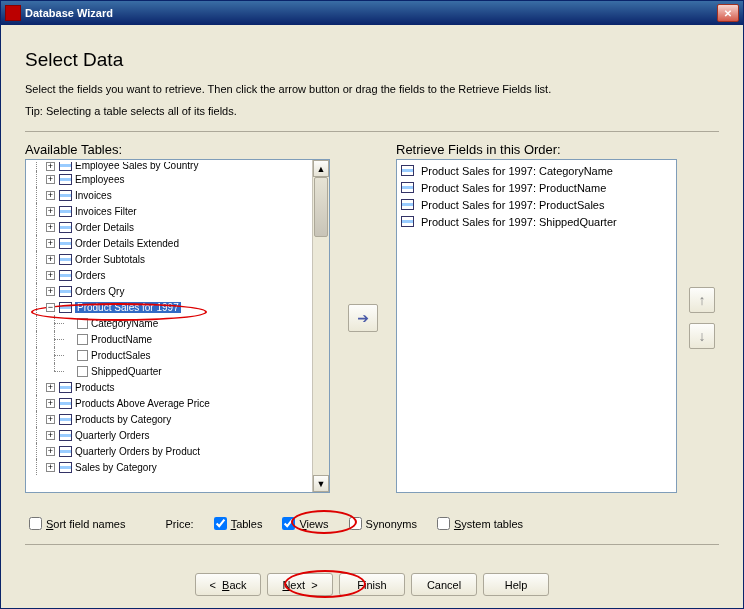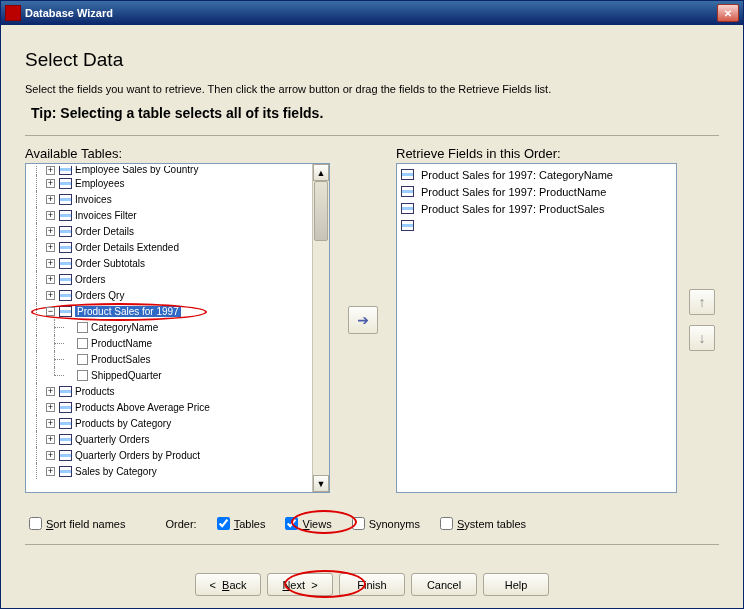--- a/index.html
+++ b/index.html
@@ -27,21 +27,21 @@
     display: flex; align-items: center; justify-content: center;
     cursor: pointer;
   }
   .body {
     flex: 1; padding: 14px 24px 12px 24px;
     display: flex; flex-direction: column;
     overflow: hidden;
   }
   .page-title { font-size: 19px; margin: 10px 0 12px 0; }
   .instr { font-size: 11px; margin: 0 0 10px 0; color: #000; }
-  .tip { font-size: 14px; margin: 0 0 14px 6px; font-weight: bold; }
+  .tip { font-size: 11px; margin: 0 0 14px 0; }
   hr.sep { border: none; border-top: 1px solid #aca899; margin: 0 0 10px 0; }
   .columns { display: flex; flex: 1; gap: 8px; overflow: hidden; }
   .col { display: flex; flex-direction: column; }
   .col.left { width: 305px; }
   .col.mid { width: 50px; align-items: center; justify-content: center; }
   .col.right { flex: 1; display: flex; }
   .col.far-right { width: 34px; align-items: center; justify-content: center; gap: 10px; }
   .col-label { font-size: 13px; margin-bottom: 2px; }
   .listbox {
     flex: 1; background: #fff; border: 1px solid #7f9db9;
@@ -306,40 +306,41 @@
             <div class="retrieve-row">
               <span class="node-icon table"></span>
               <span>Product Sales for 1997: ProductName</span>
             </div>
             <div class="retrieve-row">
               <span class="node-icon table"></span>
               <span>Product Sales for 1997: ProductSales</span>
             </div>
             <div class="retrieve-row">
               <span class="node-icon table"></span>
+              <span>Product Sales for 1997: ShippedQuarter</span>
             </div>
           </div>
       </div>
 
       <div class="col far-right">
         <div class="updown-btn">
           <span>↑</span>
         </div>
         <div class="updown-btn">
           <span>↓</span>
         </div>
       </div>
     </div>
 
     <div class="options-row">
       <label class="chk">
         <input type="checkbox" id="chk-sort" style="">
         <span><span class="u">S</span><span>ort field names</span></span>
       </label>
-      <span style="margin-left:20px;">Order:</span>
+      <span style="margin-left:20px;">Price:</span>
       <label class="chk">
         <input type="checkbox" id="chk-tables" checked="" style="">
         <span><span class="u">T</span><span>ables</span></span>
       </label>
       <label class="chk" style="position:relative;">
         <input type="checkbox" id="chk-views" checked="" style="">
         <span><span class="u">V</span><span>iews</span></span>
       </label>
       <label class="chk">
         <input type="checkbox" id="chk-syn" style="">

